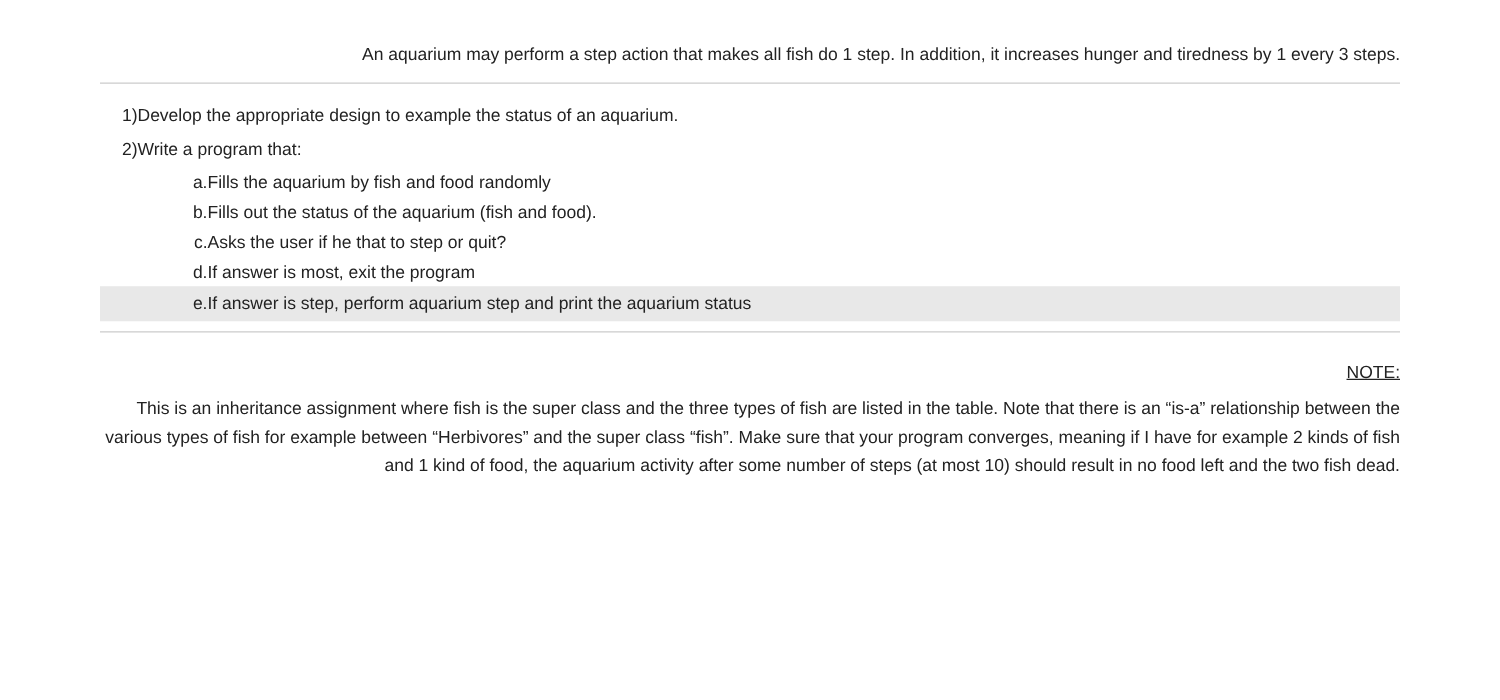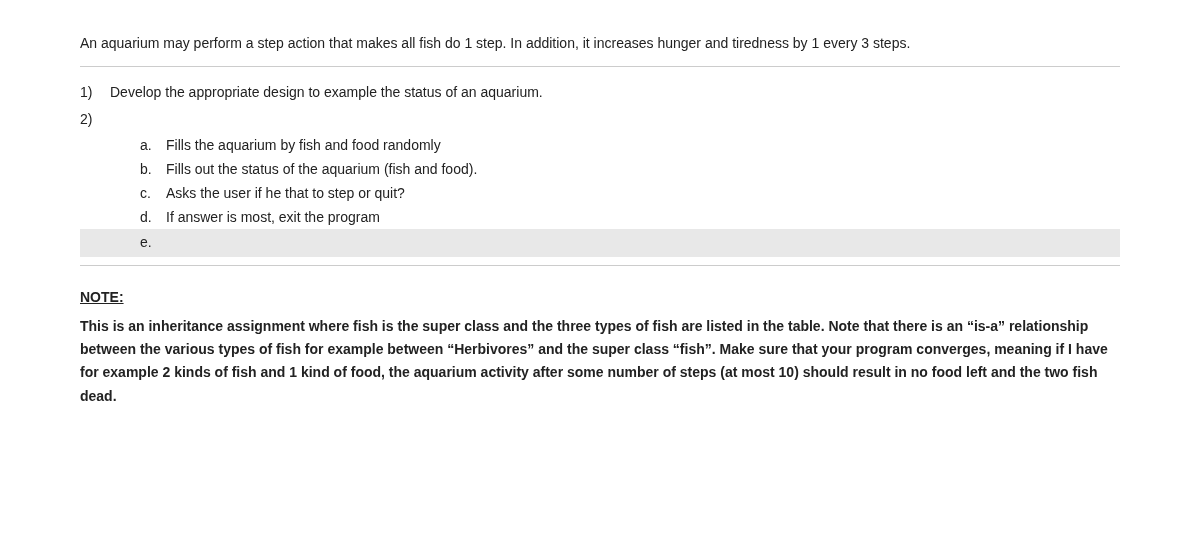--- a/index.html
+++ b/index.html
@@ -1,18 +1,19 @@
 <!DOCTYPE html>
 <html><head>
   <meta charset="utf-8">
   <style>
     * {
       box-sizing: border-box;
       margin: 0;
       padding: 0;
+      text-align: right;
     }
 
     body {
       background: #ffffff;
       font-family: Arial, sans-serif;
       font-size: 14px;
       color: #222;
       width: 1200px;
       min-height: 560px;
     }
@@ -70,46 +71,47 @@
       width: calc(100% + 60px);
       margin-bottom: 8px;
     }
 
     .note-section {
       padding: 20px 0 10px 0;
       line-height: 1.65;
     }
 
     .note-title {
-      font-weight: bold;
+      font-weight: normal;
       text-decoration: underline;
       margin-bottom: 6px;
     }
 
     .note-body {
-      font-weight: bold;
+      font-weight: normal;
       line-height: 1.65;
     }
   </style>
 </head>
 <body>
 
 <div class="page-container">
 
   <div class="intro-section">
     <p>An aquarium may perform a step action that makes all fish do 1 step. In addition, it increases hunger and tiredness by 1 every 3 steps.</p>
   </div>
 
   <div class="numbered-list-section">
     <div class="numbered-item">
       <span class="numbered-label">1)</span>
       <span>Develop the appropriate design to example the status of an aquarium.</span>
     </div>
     <div class="numbered-item">
       <span class="numbered-label">2)</span>
+      <span>Write a program that:</span>
     </div>
 
     <div class="sub-list">
       <div class="sub-item">
         <span class="sub-label">a.</span>
         <span>Fills the aquarium by fish and food randomly</span>
       </div>
       <div class="sub-item">
         <span class="sub-label">b.</span>
         <span>Fills out the status of the aquarium (fish and food).</span>
@@ -117,20 +119,21 @@
       <div class="sub-item">
         <span class="sub-label">c.</span>
         <span>Asks the user if he that to step or quit?</span>
       </div>
       <div class="sub-item">
         <span class="sub-label">d.</span>
         <span>If answer is most, exit the program</span>
       </div>
       <div class="sub-item sub-item-e">
         <span class="sub-label">e.</span>
+        <span>If answer is step, perform aquarium step and print the aquarium status</span>
       </div>
     </div>
   </div>
 
   <div class="note-section">
     <div class="note-title">NOTE:</div>
     <p class="note-body">This is an inheritance assignment where fish is the super class and the three types of fish are listed in the table. Note that there is an “is-a” relationship between the various types of fish for example between “Herbivores” and the super class “fish”. Make sure that your program converges, meaning if I have for example 2 kinds of fish and 1 kind of food, the aquarium activity after some number of steps (at most 10) should result in no food left and the two fish dead.</p>
   </div>
 
 </div>

